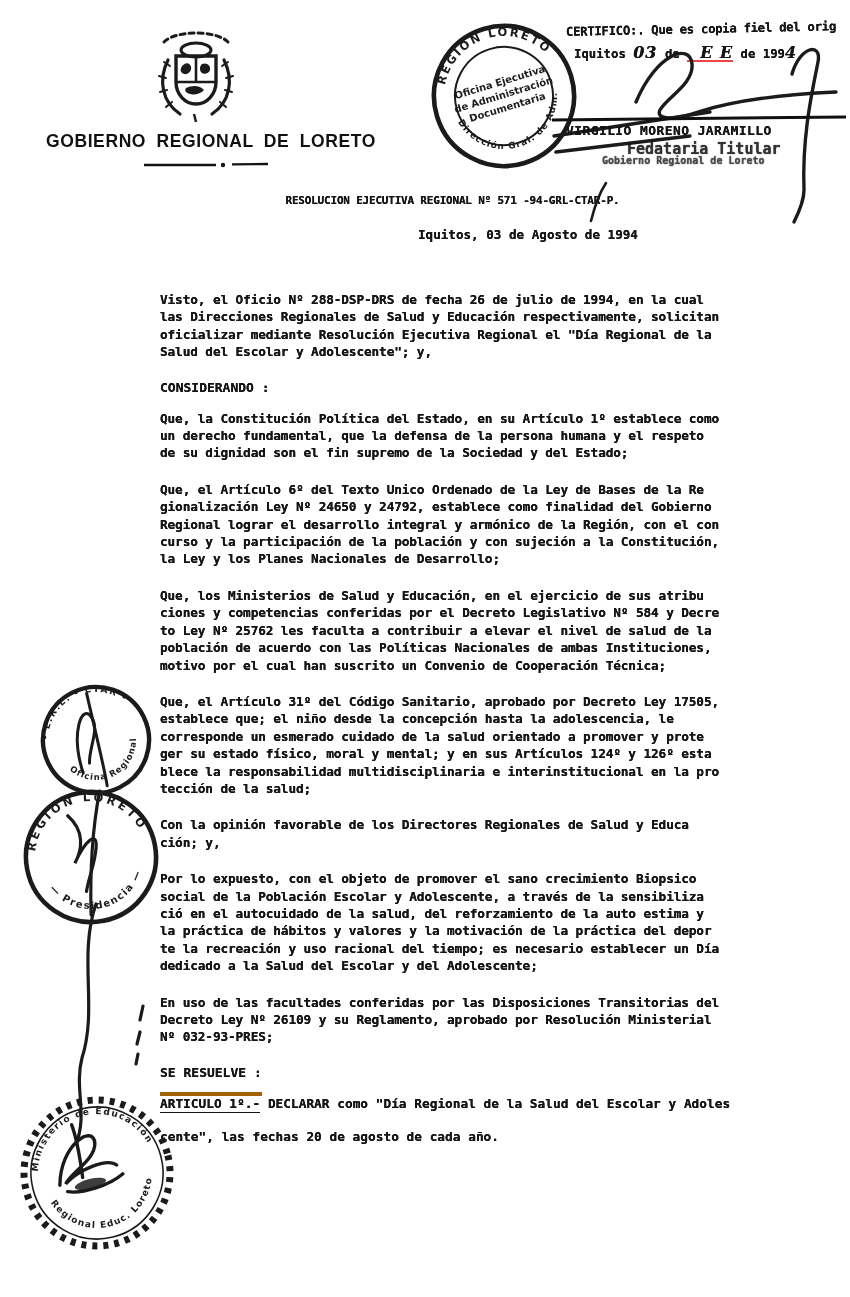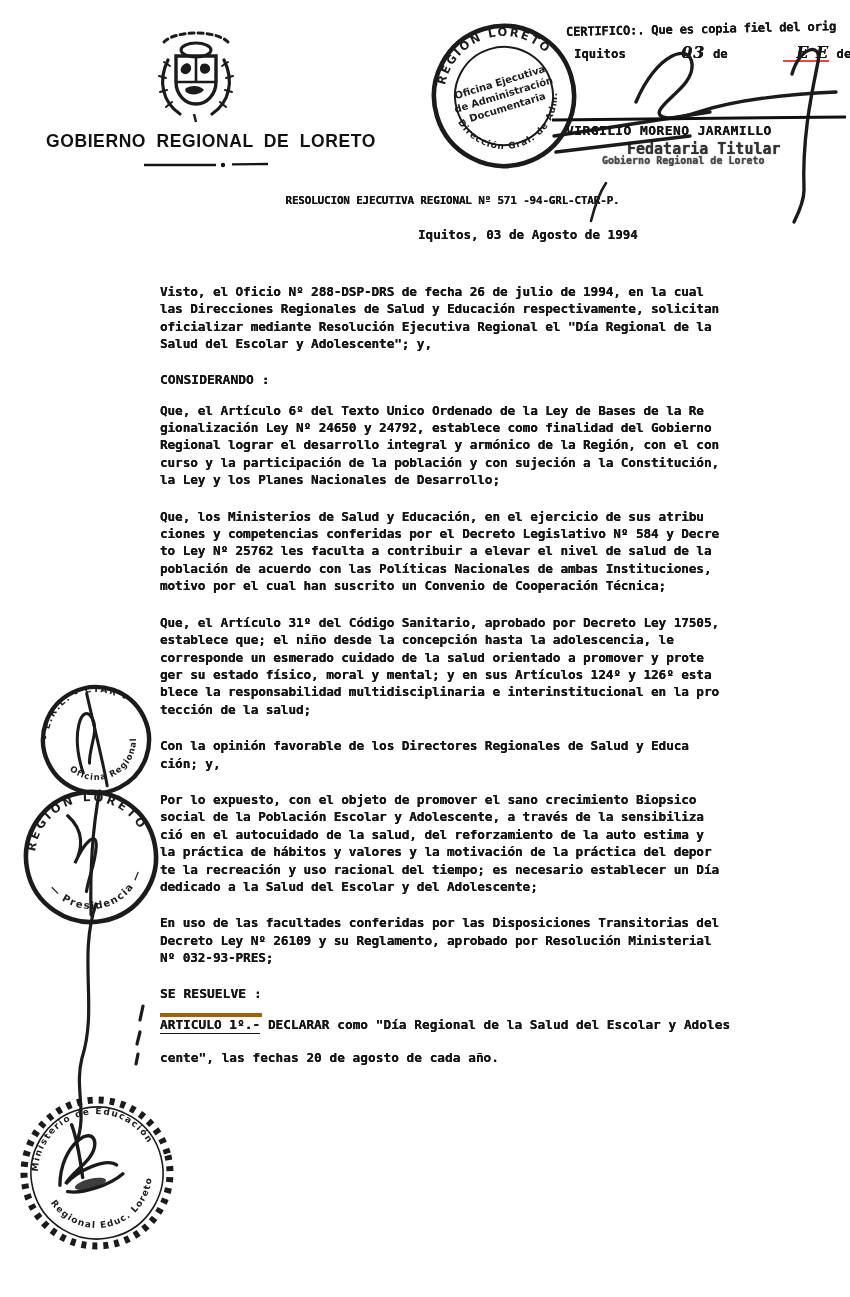--- a/index.html
+++ b/index.html
@@ -29,41 +29,41 @@
     text-shadow:0 0 .5px #000;
   }
   .cert-line2{
     left:574px;top:43px;width:274px;
     font-size:12.3px;font-weight:bold;
     text-shadow:0 0 .4px #000;
     white-space:nowrap;
   }
   .hand{
     font-family:"DejaVu Serif", serif;font-style:italic;
-    font-weight:bold;font-size:16px;letter-spacing:1px;margin-left:48px;
+    font-weight:bold;font-size:16px;letter-spacing:1px;
   }
   .u-slot{display:inline-block;border-bottom:2px solid #ef4444;min-width:46px;text-align:right;line-height:14px;}
   .cert-rule{left:552px;top:117px;width:294px;height:2.6px;background:#101010;transform:rotate(-.6deg);}
   .signer-name{left:566px;top:123px;font-size:13px;font-weight:bold;letter-spacing:.4px;text-shadow:0 0 .6px #000;}
   .signer-title{left:627px;top:140px;font-size:15px;font-weight:bold;opacity:.88;text-shadow:0 0 1px #000;}
   .signer-org{left:602px;top:155px;font-size:10px;font-weight:bold;opacity:.78;text-shadow:0 0 1.2px #000;}
   
   .doc-title{
     left:160px;top:194px;width:585px;text-align:center;
     font-size:11px;font-weight:bold;letter-spacing:-0.2px;
     text-shadow:0 0 .6px #000;
   }
   .dateline{left:418px;top:227px;font-size:12.6px;font-weight:bold;text-shadow:0 0 .4px #000;}
   
   .body-col{left:160px;top:283px;width:604px;}
   .para{
     white-space:pre-line;
     font-size:12.8px;line-height:17.4px;font-weight:bold;
     letter-spacing:-0.15px;
-    margin:0 0 19px 0;
+    margin:8px 0 19px 0;
     text-shadow:0 0 .45px #000;
   }
   .heading{font-size:13px;font-weight:bold;margin:9px 0 15px 0;text-shadow:0 0 .6px #000;}
   .heading .underlined{border-bottom:4px solid #a16207;padding-bottom:12px;}
   .articulo{font-size:12.8px;line-height:17.4px;font-weight:bold;text-shadow:0 0 .45px #000;}
   .articulo .label{border-bottom:1.8px solid #141414;padding-bottom:1px;}
   .articulo-line2{margin-top:16px;}
   
   .stamp{pointer-events:none;}
   svg text{fill:#1b1b1b;font-family:"DejaVu Sans", sans-serif;font-weight:bold;}
@@ -155,20 +155,23 @@
 
   <div class="abs body-col">
     <div class="para">Visto, el Oficio Nº 288-DSP-DRS de fecha 26 de julio de 1994, en la cual
 las Direcciones Regionales de Salud y Educación respectivamente, solicitan
 oficializar mediante Resolución Ejecutiva Regional el "Día Regional de la
 Salud del Escolar y Adolescente"; y,</div>
 
     <div class="heading">CONSIDERANDO :</div>
 
     <div>
+        <div class="para">Que, la Constitución Política del Estado, en su Artículo 1º establece como
+un derecho fundamental, que la defensa de la persona humana y el respeto
+de su dignidad son el fin supremo de la Sociedad y del Estado;</div>
         <div class="para">Que, el Artículo 6º del Texto Unico Ordenado de la Ley de Bases de la Re
 gionalización Ley Nº 24650 y 24792, establece como finalidad del Gobierno
 Regional lograr el desarrollo integral y armónico de la Región, con el con
 curso y la participación de la población y con sujeción a la Constitución,
 la Ley y los Planes Nacionales de Desarrollo;</div>
         <div class="para">Que, los Ministerios de Salud y Educación, en el ejercicio de sus atribu
 ciones y competencias conferidas por el Decreto Legislativo Nº 584 y Decre
 to Ley Nº 25762 les faculta a contribuir a elevar el nivel de salud de la
 población de acuerdo con las Políticas Nacionales de ambas Instituciones,
 motivo por el cual han suscrito un Convenio de Cooperación Técnica;</div>

